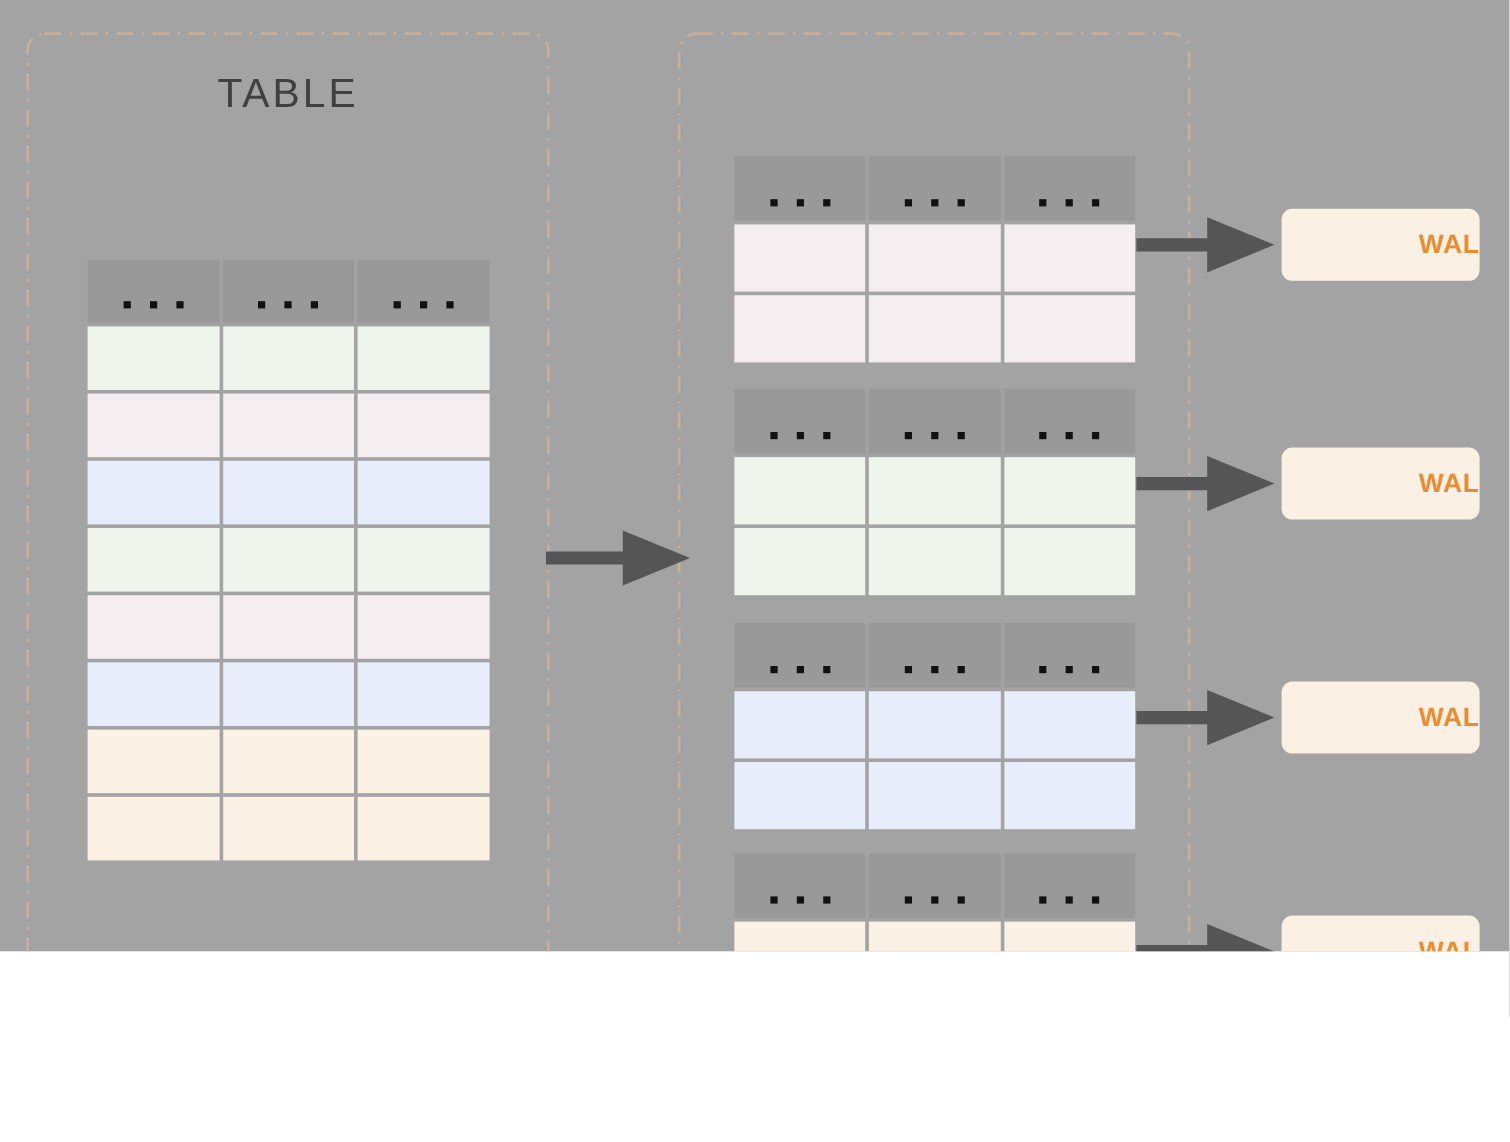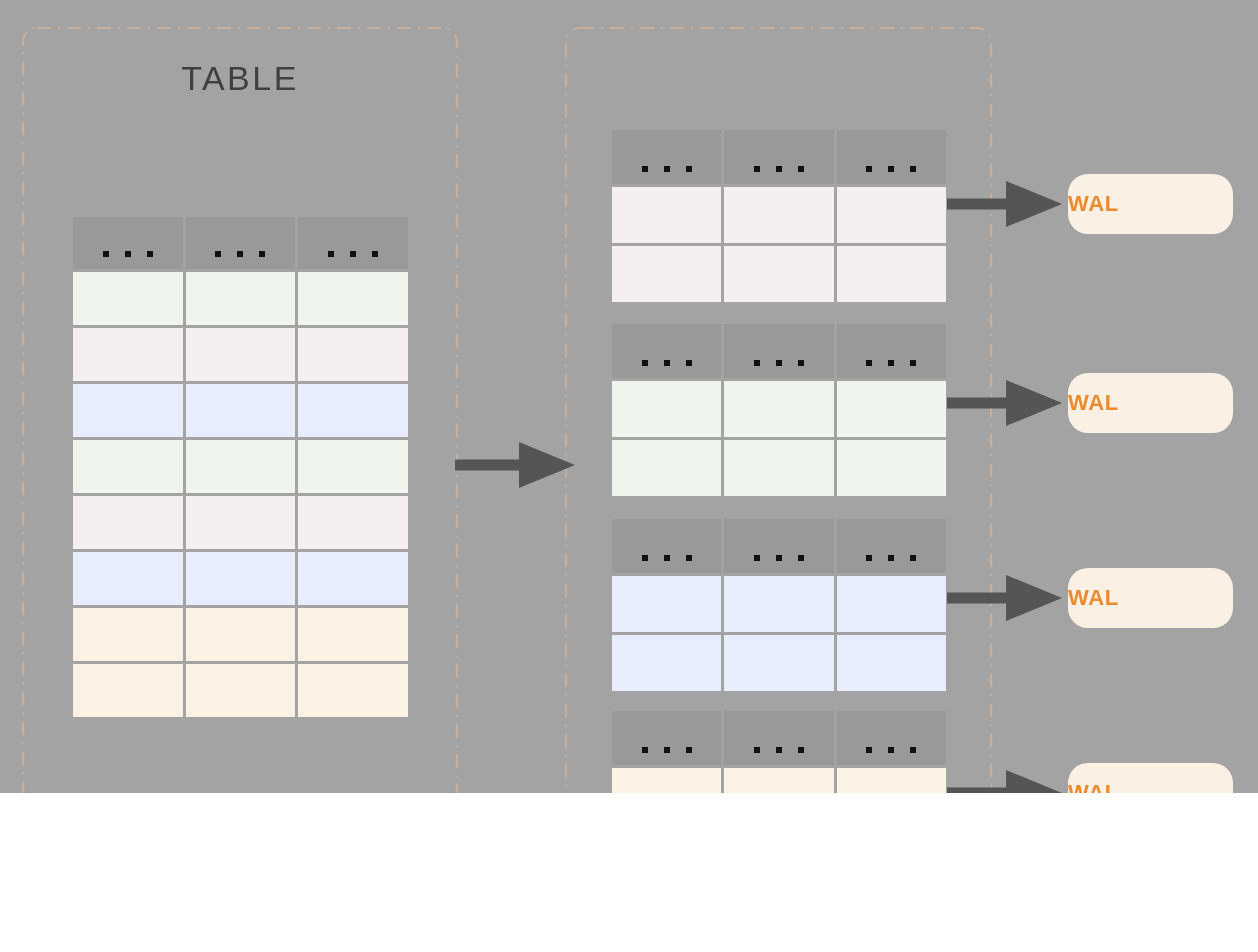--- a/index.html
+++ b/index.html
@@ -76,23 +76,23 @@
     width: 6px;
     height: 6px;
     background: #111111;
   }
 
   
   .wal {
     position: absolute;
     display: flex;
     align-items: center;
-    justify-content: flex-start;
+    justify-content: flex-end;
     background: #faf0e3;
-    border-radius: 20px;
+    border-radius: 9px;
     color: #ec8b2f;
     font-size: 22px;
     font-weight: bold;
     letter-spacing: 0.6px;
     font-family: "Liberation Sans", sans-serif;
   }
 
   
   .arrow {
     position: absolute;

